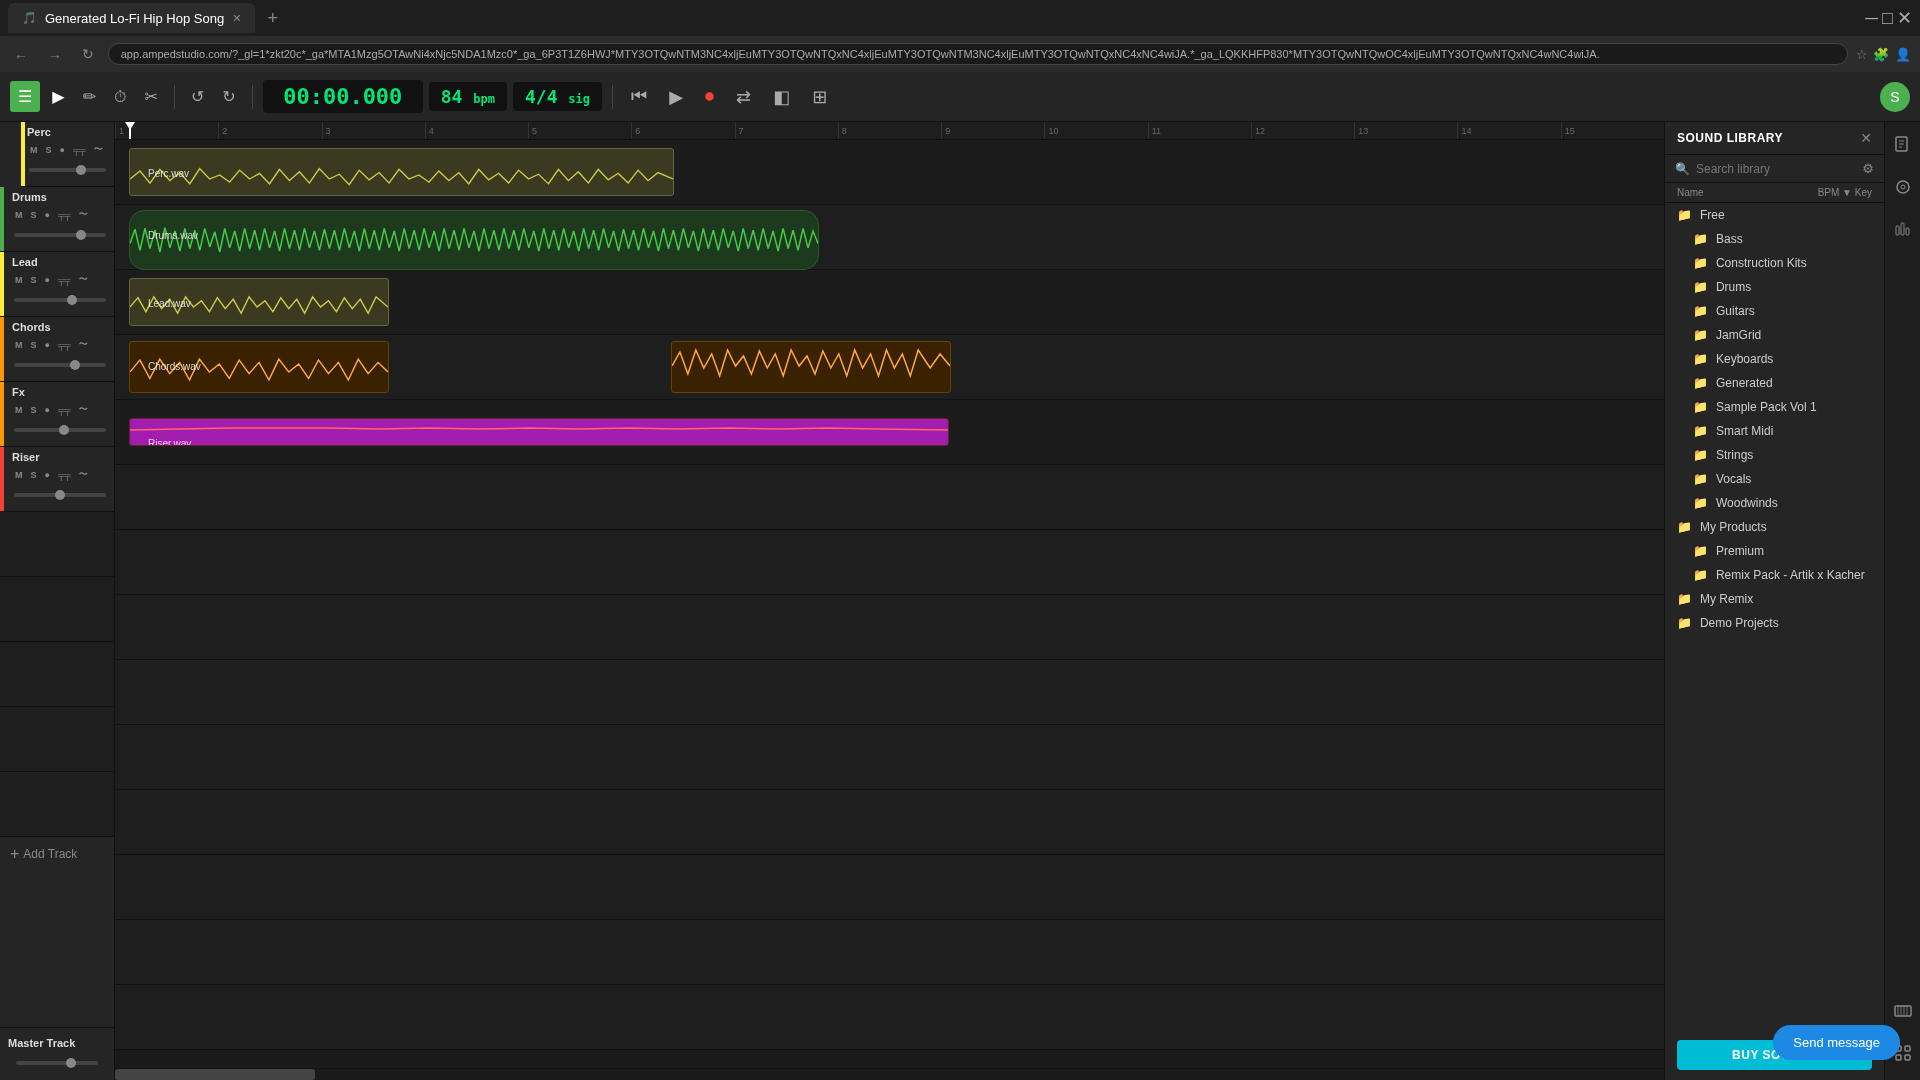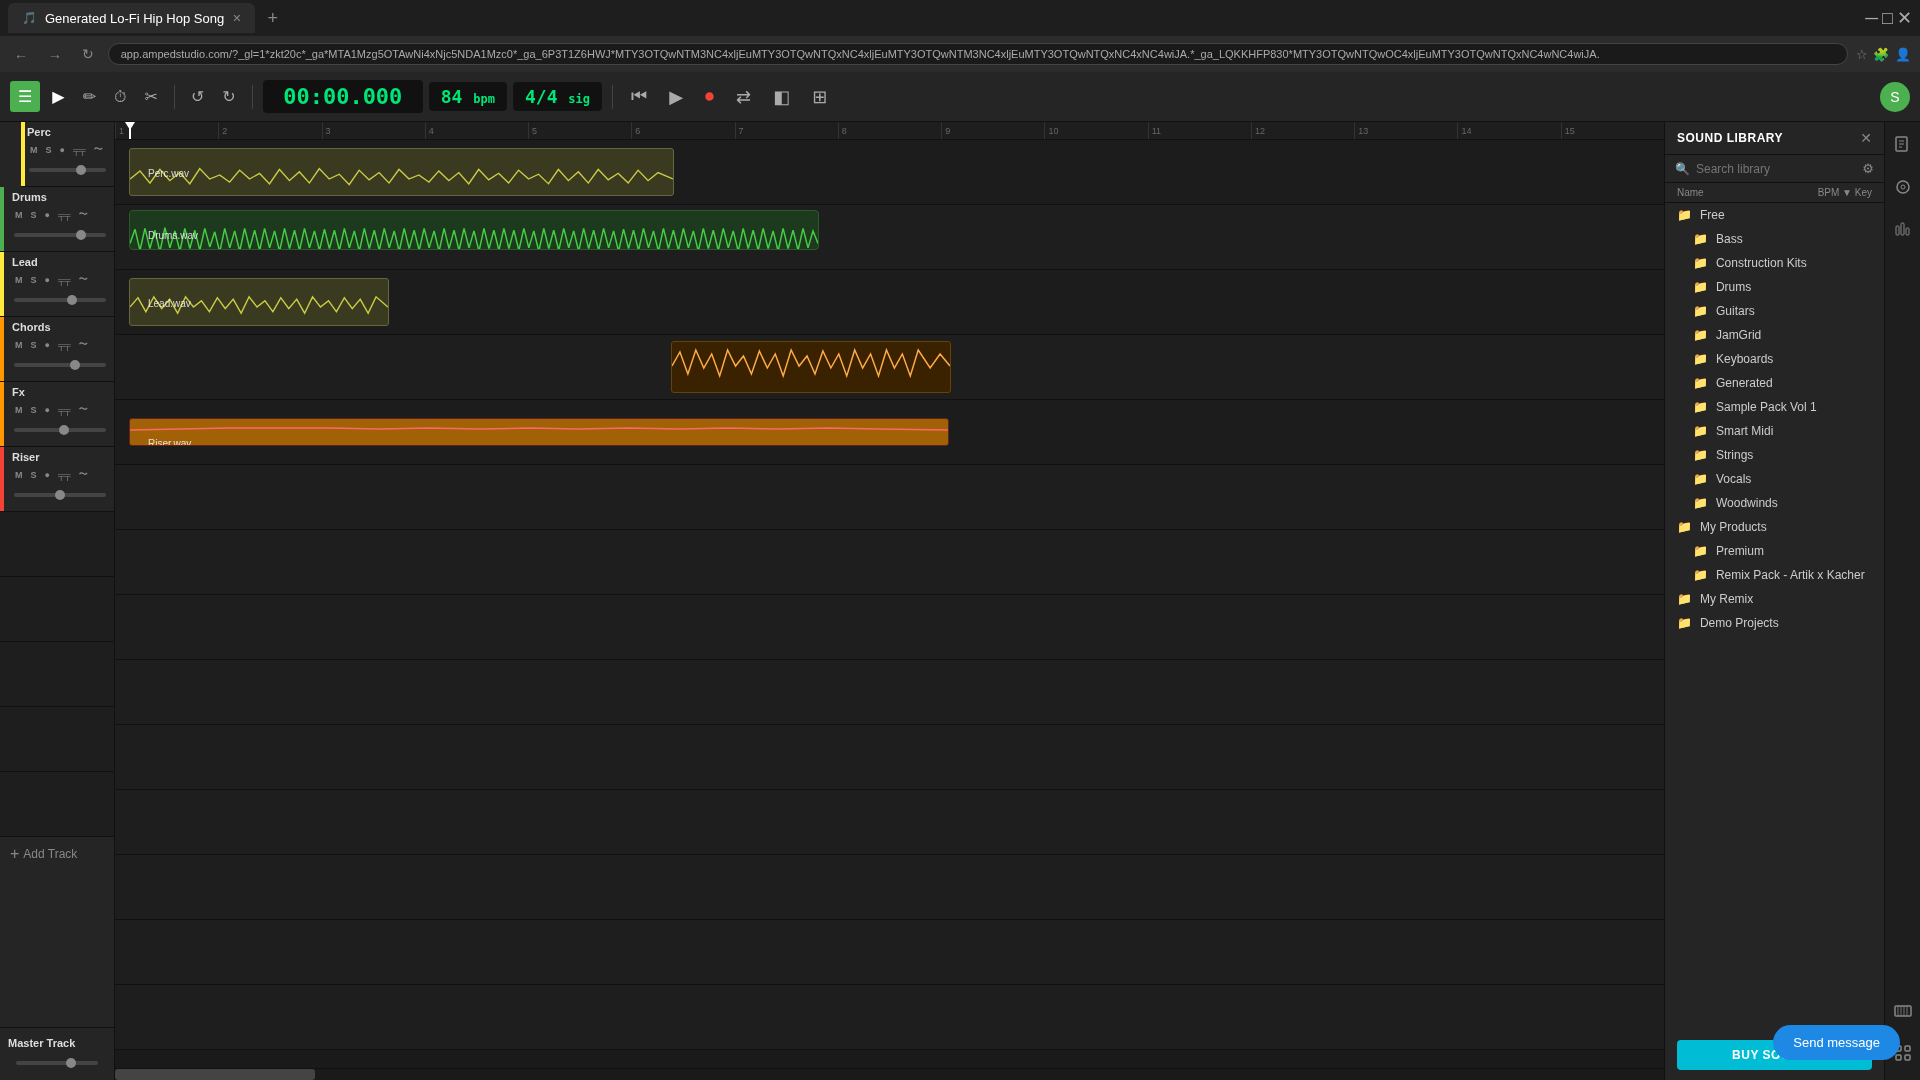--- a/index.html
+++ b/index.html
@@ -377,50 +377,56 @@
 
             <div class="waveform-clip" style="left:14px; top:8px; width:545px; height:48px; background:#3a3a20; border:1px solid #666640; border-radius:3px;">
               <span class="clip-label">Perc.wav</span>
               <svg viewBox="0 0 545 40" preserveAspectRatio="none" style="position:absolute;top:14px;left:0;width:100%;height:32px;">
                 <polyline points="0,20 10,10 20,25 30,8 40,22 50,12 60,26 70,7 80,20 90,15 100,24 110,9 120,20 130,13 140,26 150,8 160,22 170,11 180,25 190,7 200,20 210,14 220,27 230,9 240,21 250,12 260,25 270,8 280,20 290,15 300,24 310,10 320,22 330,12 340,26 350,8 360,21 370,13 380,25 390,9 400,20 410,14 420,26 430,8 440,22 450,11 460,25 470,8 480,21 490,13 500,25 510,9 520,22 530,12 545,20" stroke="#cccc44" stroke-width="1.5" fill="none"></polyline>
               </svg>
             </div>
           </div>
 
           <div class="track-row drums-row" style="position:relative;">
-            <div class="waveform-clip" style="left:14px; top:5px; width:690px; height:40px; background:#1e3a1e; border:1px solid #2a5a2a; border-radius:4px;">
+            <div class="waveform-clip" style="left:14px; top:5px; width:690px; height:60px; background:#1e3a1e; border:1px solid #2a5a2a; border-radius:15px;">
               <span class="clip-label">Drums.wav</span>
               <svg viewBox="0 0 690 45" preserveAspectRatio="none" style="position:absolute;top:14px;left:0;width:100%;height:38px;">
                 <polyline points="0,22 5,5 10,30 15,4 20,28 25,6 30,32 35,3 40,27 45,7 50,31 55,4 60,28 65,6 70,30 75,4 80,26 85,8 90,32 95,4 100,27 105,7 110,31 115,4 120,28 125,6 130,30 135,4 140,27 145,7 150,31 155,4 160,28 165,6 170,30 175,4 180,27 185,7 190,30 195,5 200,28 205,6 210,30 215,4 220,27 225,7 230,31 235,4 240,28 245,6 250,30 255,4 260,27 265,7 270,31 275,4 280,28 285,6 290,30 295,4 300,27 305,7 310,31 315,4 320,28 325,6 330,30 335,4 340,27 345,7 350,31 355,4 360,28 365,6 370,30 375,4 380,28 385,6 390,30 395,4 400,27 405,7 410,31 415,4 420,28 425,6 430,30 435,4 440,27 445,7 450,31 455,4 460,28 465,6 470,30 475,4 480,27 485,7 490,31 495,5 500,28 505,6 510,30 515,4 520,27 525,7 530,31 535,4 540,28 545,6 550,30 555,4 560,27 565,7 570,31 575,4 580,28 585,6 590,30 595,4 600,27 605,7 610,31 615,4 620,28 625,6 630,30 635,4 640,28 645,7 650,31 655,4 660,28 665,6 670,30 675,4 680,27 685,7 690,22" stroke="#44cc44" stroke-width="1.5" fill="none"></polyline>
               </svg>
             </div>
           </div>
 
           <div class="track-row lead-row" style="position:relative;">
             <div class="waveform-clip" style="left:14px; top:8px; width:260px; height:48px; background:#3a3a20; border:1px solid #666640; border-radius:3px;">
               <span class="clip-label">Lead.wav</span>
               <svg viewBox="0 0 260 36" preserveAspectRatio="none" style="position:absolute;top:14px;left:0;width:100%;height:28px;">
                 <polyline points="0,18 8,6 16,24 24,5 32,20 40,8 48,26 56,5 64,18 72,10 80,24 88,6 96,20 104,8 112,26 120,5 128,18 136,10 144,24 152,6 160,20 168,8 176,26 184,5 192,18 200,10 208,24 216,6 224,20 232,8 240,26 248,5 260,18" stroke="#cccc44" stroke-width="1.5" fill="none"></polyline>
               </svg>
             </div>
           </div>
 
           <div class="track-row chords-row" style="position:relative;">
 
+            <div class="waveform-clip" style="left:14px; top:6px; width:260px; height:52px; background:#3a2200; border:1px solid #664400; border-radius:3px;">
+              <span class="clip-label">Chords.wav</span>
+              <svg viewBox="0 0 260 40" preserveAspectRatio="none" style="position:absolute;top:14px;left:0;width:100%;height:32px;">
+                <polyline points="0,20 10,5 20,28 30,4 40,22 50,8 60,30 70,4 80,20 90,10 100,28 110,5 120,22 130,8 140,30 150,4 160,20 170,10 180,28 190,5 200,22 210,8 220,30 230,4 240,22 250,8 260,20" stroke="#ffaa44" stroke-width="1.5" fill="none"></polyline>
+              </svg>
+            </div>
 
             <div class="waveform-clip" style="left:556px; top:6px; width:280px; height:52px; background:#3a2200; border:1px solid #664400; border-radius:3px;">
               <svg viewBox="0 0 280 40" preserveAspectRatio="none" style="position:absolute;top:4px;left:0;width:100%;height:40px;">
                 <polyline points="0,20 8,6 16,28 24,4 32,22 40,8 48,30 56,4 64,20 72,10 80,28 88,5 96,22 104,8 112,30 120,4 128,20 136,10 144,28 152,5 160,22 168,8 176,30 184,4 192,22 200,8 208,30 216,4 224,22 232,8 240,30 248,4 260,22 270,8 280,20" stroke="#ffaa44" stroke-width="1.5" fill="none"></polyline>
               </svg>
             </div>
           </div>
 
 
           <div class="track-row riser-row" style="position:relative;">
-            <div class="waveform-clip" style="left:14px; top:18px; width:820px; height:28px; background:#a16207; border:1px solid #662020; border-radius:3px;">
+            <div class="waveform-clip" style="left:14px; top:18px; width:820px; height:28px; background:#a21caf; border:1px solid #662020; border-radius:3px;">
               <span class="clip-label">Riser.wav</span>
               <svg viewBox="0 0 820 18" preserveAspectRatio="none" style="position:absolute;top:2px;left:0;width:100%;height:18px;">
                 <polyline points="0,9 50,8 100,7 150,7 200,7 250,8 300,7 350,8 400,7 450,8 500,7 550,8 600,7 650,8 700,7 750,8 820,9" stroke="#ff6666" stroke-width="1.5" fill="none"></polyline>
               </svg>
             </div>
           </div>
 
           <div class="track-empty-row"></div>
           <div class="track-empty-row"></div>
           <div class="track-empty-row"></div>

